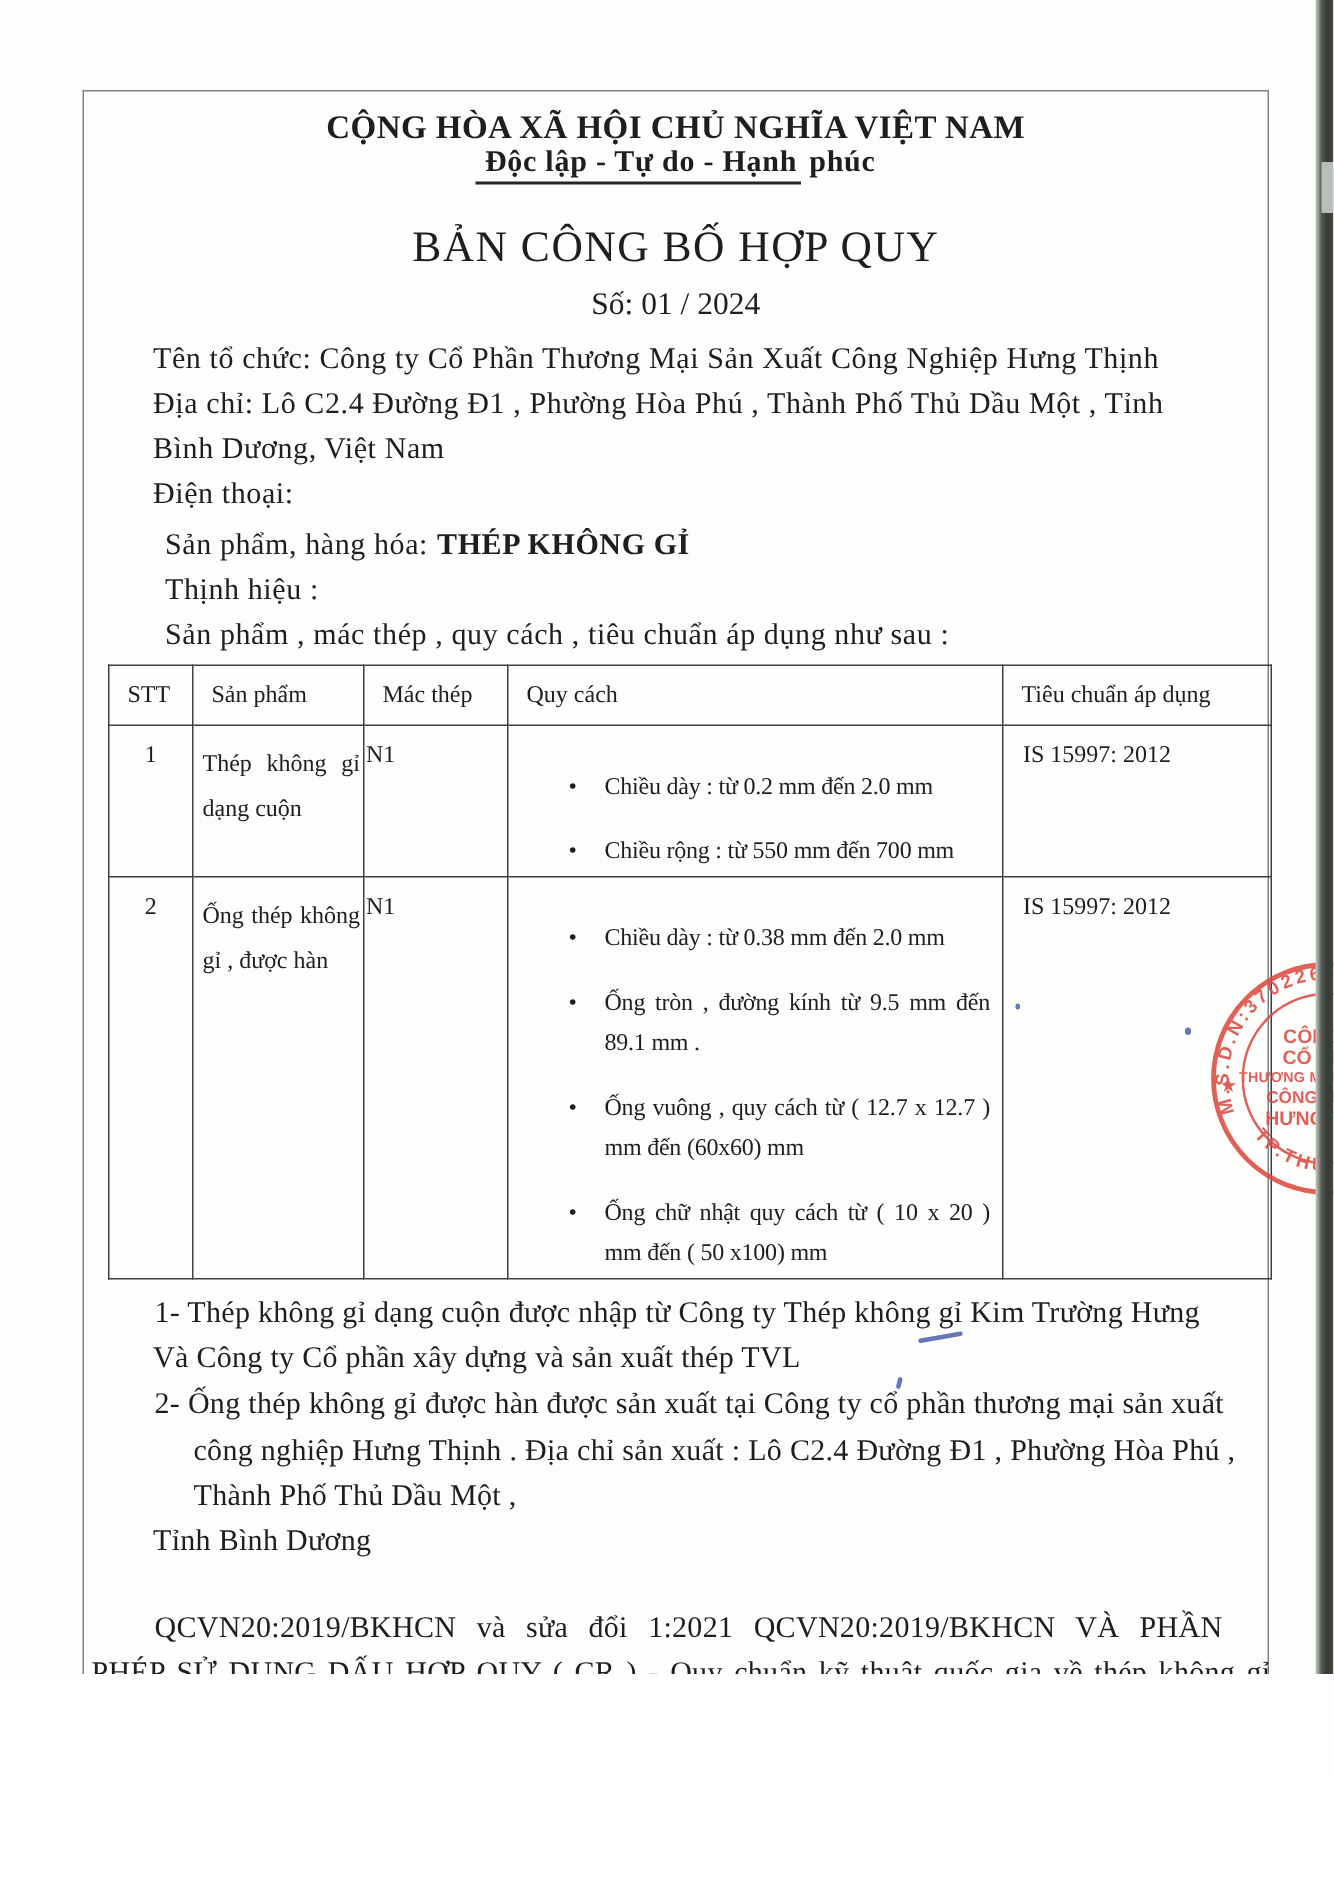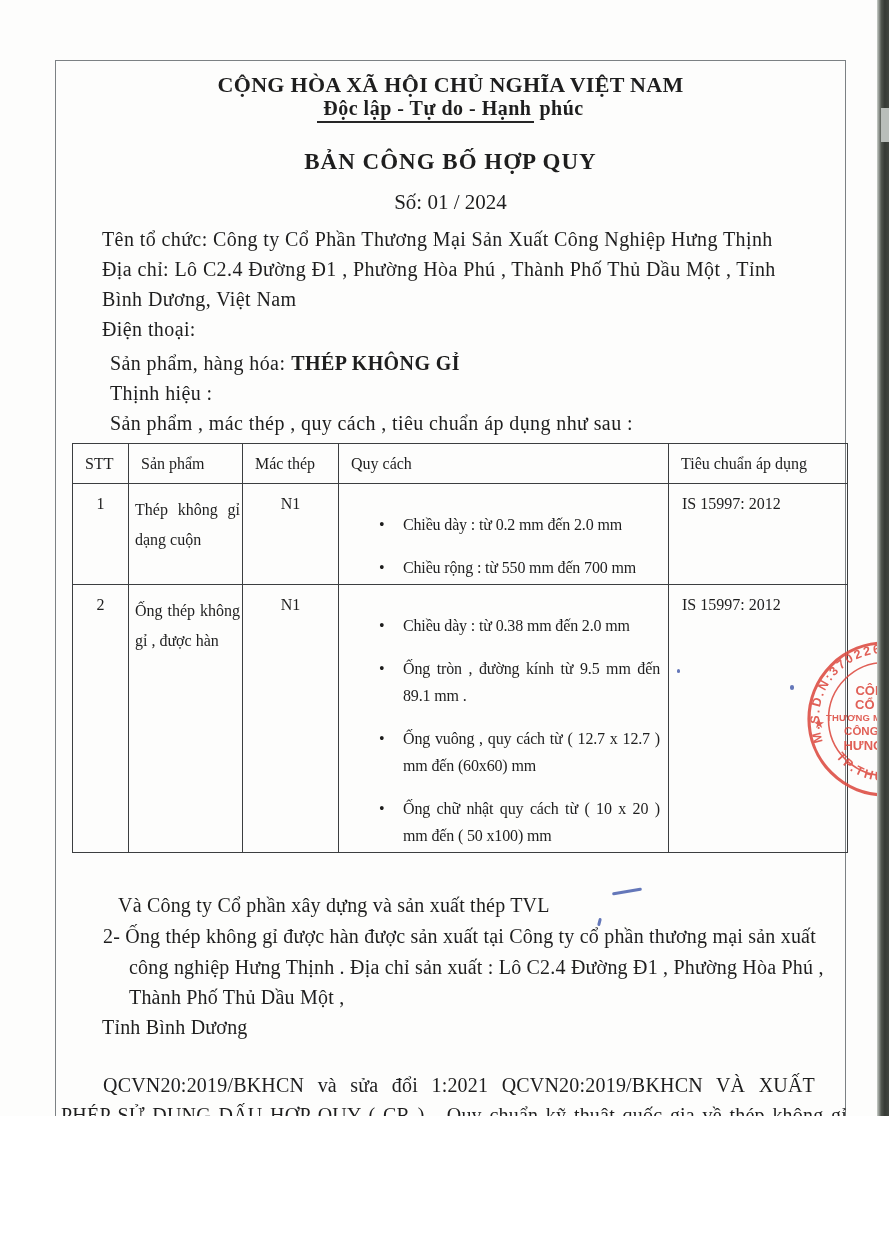--- a/index.html
+++ b/index.html
@@ -16,21 +16,21 @@
 
   .doc-frame {
     left: 55px; top: 60px; width: 791px; height: 1100px;
     border: 1px solid #7c8184;
   }
 
   .nat-title { top: 72px; font-weight: bold; font-size: 22px; letter-spacing: .3px; }
   .motto { top: 97px; font-weight: bold; font-size: 20px; letter-spacing: .5px; }
   .motto-underline { border-bottom: 2px solid #262626; padding: 0 3px 2px 6px; }
   .motto-tail { margin-left: 5px; }
-  .doc-title { top: 149px; font-weight: bold; font-size: 23px; letter-spacing: 1px; }
+  .doc-title { top: 149px; font-weight: normal; font-size: 29px; letter-spacing: 1px; }
   .doc-num { top: 190px; font-size: 21px; }
 
   .info-line { left: 102px; letter-spacing: .4px; white-space: nowrap; }
   .info-line2 { left: 110px; letter-spacing: .4px; white-space: nowrap; }
   .i1 { top: 228px; } .i2 { top: 258px; } .i3 { top: 288px; } .i4 { top: 318px; }
   .i5 { top: 352px; } .i6 { top: 382px; } .i7 { top: 412px; }
   .bold { font-weight: bold; }
   .product-value { margin-left: 6px; }
 
   table.products {
@@ -39,34 +39,34 @@
   }
   table.products th, table.products td {
     border: 1.5px solid #3c3e40; vertical-align: top; font-weight: normal;
   }
   table.products th {
     vertical-align: middle; text-align: left; padding: 2px 2px 2px 12px; white-space: nowrap;
   }
   th.h-stt { text-align: center; padding-left: 2px; }
   th.h-std { padding-left: 10px; }
   .stt-cell  { text-align: center; padding-top: 11px; }
-  .grade-cell{ text-align: center; padding-top: 11px; }
+  .grade-cell{ padding-top: 11px; }
   .prod-cell { padding: 11px 2px 0 6px; text-align: justify; line-height: 30px; }
   .specs-cell{ padding: 11px 8px 0 0; }
   .std-cell  { padding: 11px 4px 0 13px; }
   ul.specs { margin: 0; padding: 0; list-style: none; }
   li.spec {
     padding-left: 64px; text-indent: -24px; text-align: justify;
     line-height: 27px; margin-bottom: 3px; letter-spacing: -0.15px; margin-top: 16px;
   }
   li.spec::before { content: "•"; display: inline-block; width: 24px; text-indent: 0; }
 
   .note { white-space: nowrap; letter-spacing: .2px; }
   .n1 { left: 103px; top: 864px; }
-  .n2 { left: 102px; top: 894px; margin-left: 16px; }
+  .n2 { left: 102px; top: 894px; }
   .n3 { left: 103px; top: 925px; }
   .n4 { left: 129px; top: 956px; }
   .n5 { left: 129px; top: 986px; }
   .n6 { left: 102px; top: 1016px; }
   .n7 { left: 102px; top: 1046px; }
   .n8 { left: 103px; top: 1074px; width: 712px; white-space: normal;
         text-align: justify; text-align-last: justify; }
   .n9 { left: 61px; top: 1104px; width: 786px; white-space: normal;
         text-align: justify; text-align-last: justify; }
 
@@ -151,26 +151,27 @@
           <li class="spec">Ống tròn , đường kính từ 9.5 mm đến 89.1 mm .</li>
           <li class="spec">Ống vuông , quy cách từ ( 12.7 x 12.7 ) mm đến (60x60) mm</li>
           <li class="spec">Ống chữ nhật quy cách từ ( 10 x 20 ) mm đến ( 50 x100) mm</li>
         </ul>
       </td>
       <td class="std-cell">IS 15997: 2012</td>
     </tr>
   </tbody>
     </table>
 
+  <div class="abs note n1">1- Thép không gỉ dạng cuộn được nhập từ Công ty Thép không gỉ Kim Trường Hưng</div>
   <div class="abs note n2">Và Công ty Cổ phần xây dựng và sản xuất thép TVL</div>
   <div class="abs note n3">2- Ống thép không gỉ được hàn được sản xuất tại Công ty cổ phần thương mại sản xuất</div>
   <div class="abs note n4">công nghiệp Hưng Thịnh . Địa chỉ sản xuất : Lô C2.4 Đường Đ1 , Phường Hòa Phú ,</div>
   <div class="abs note n5">Thành Phố Thủ Dầu Một ,</div>
   <div class="abs note n6">Tỉnh Bình Dương</div>
-  <div class="abs note n8">QCVN20:2019/BKHCN và sửa đổi 1:2021 QCVN20:2019/BKHCN VÀ XUẤT</div>
+  <div class="abs note n8">QCVN20:2019/BKHCN và sửa đổi 1:2021 QCVN20:2019/BKHCN VÀ PHẦN</div>
   <div class="abs note n9">PHÉP SỬ DỤNG DẤU HỢP QUY ( CR ) - Quy chuẩn kỹ thuật quốc gia về thép không gỉ</div>
 
   <svg class="abs stamp" viewBox="0 0 220 220">
     <defs>
       <path id="arcTop" d="M 48,132.6 A 66,66 0 1 1 172,132.6" fill="none"></path>
       <path id="arcBot" d="M 61,148 A 62,62 0 0 0 159,148" fill="none"></path>
     </defs>
     <circle cx="110" cy="110" r="76" stroke-width="3.2"></circle>
     <circle cx="110" cy="110" r="56.5" stroke-width="1.6"></circle>
     <text class="arc-text"><textPath href="#arcTop">M.S.D.N:37022668</textPath></text>

